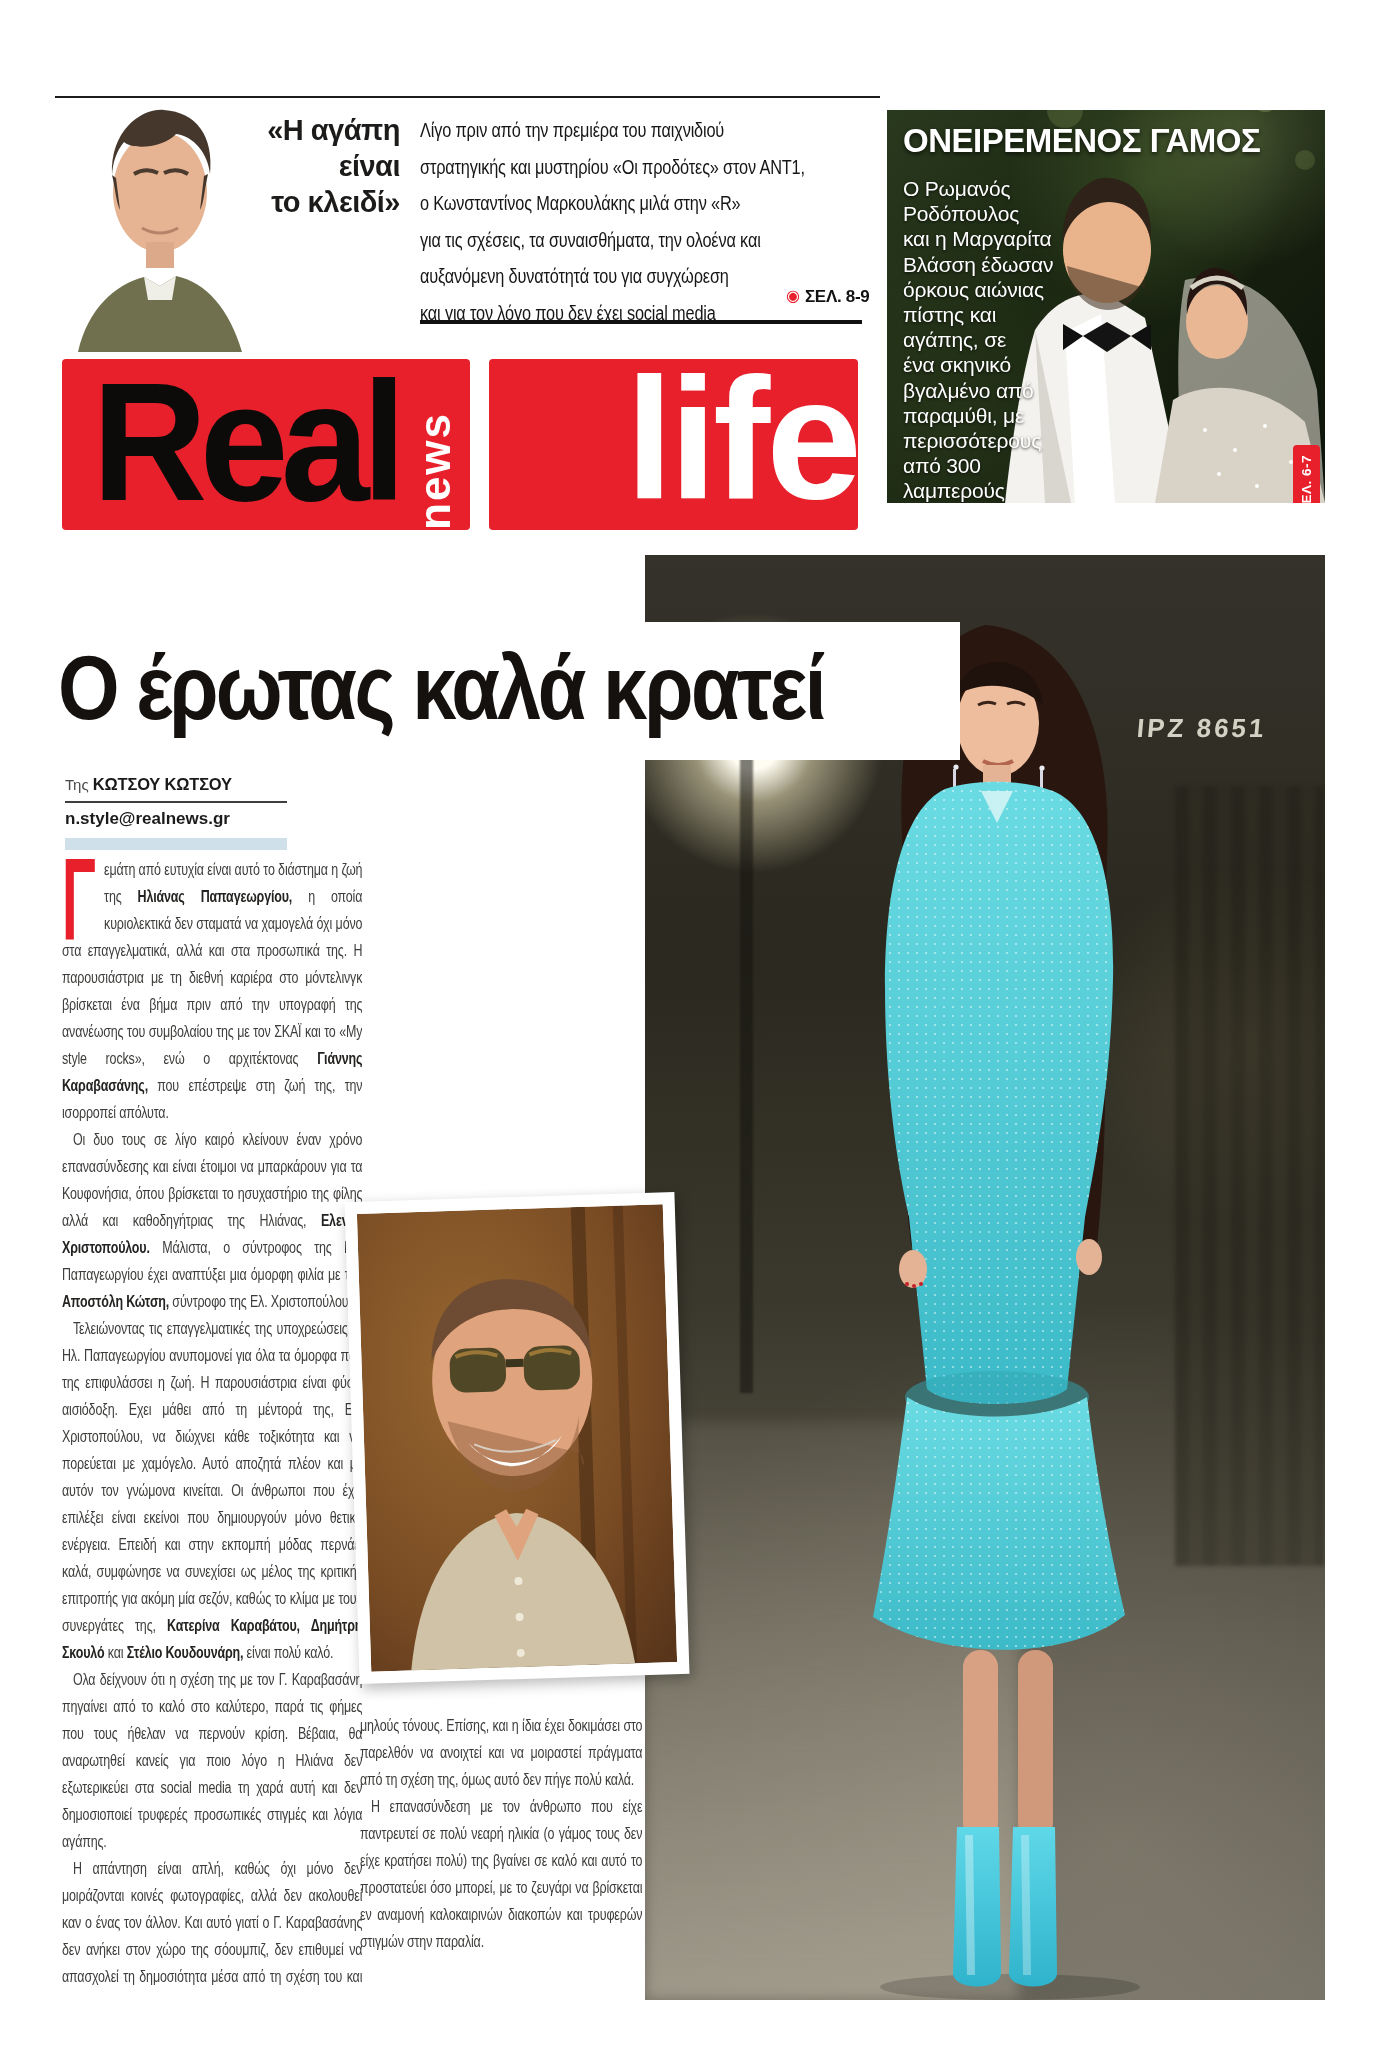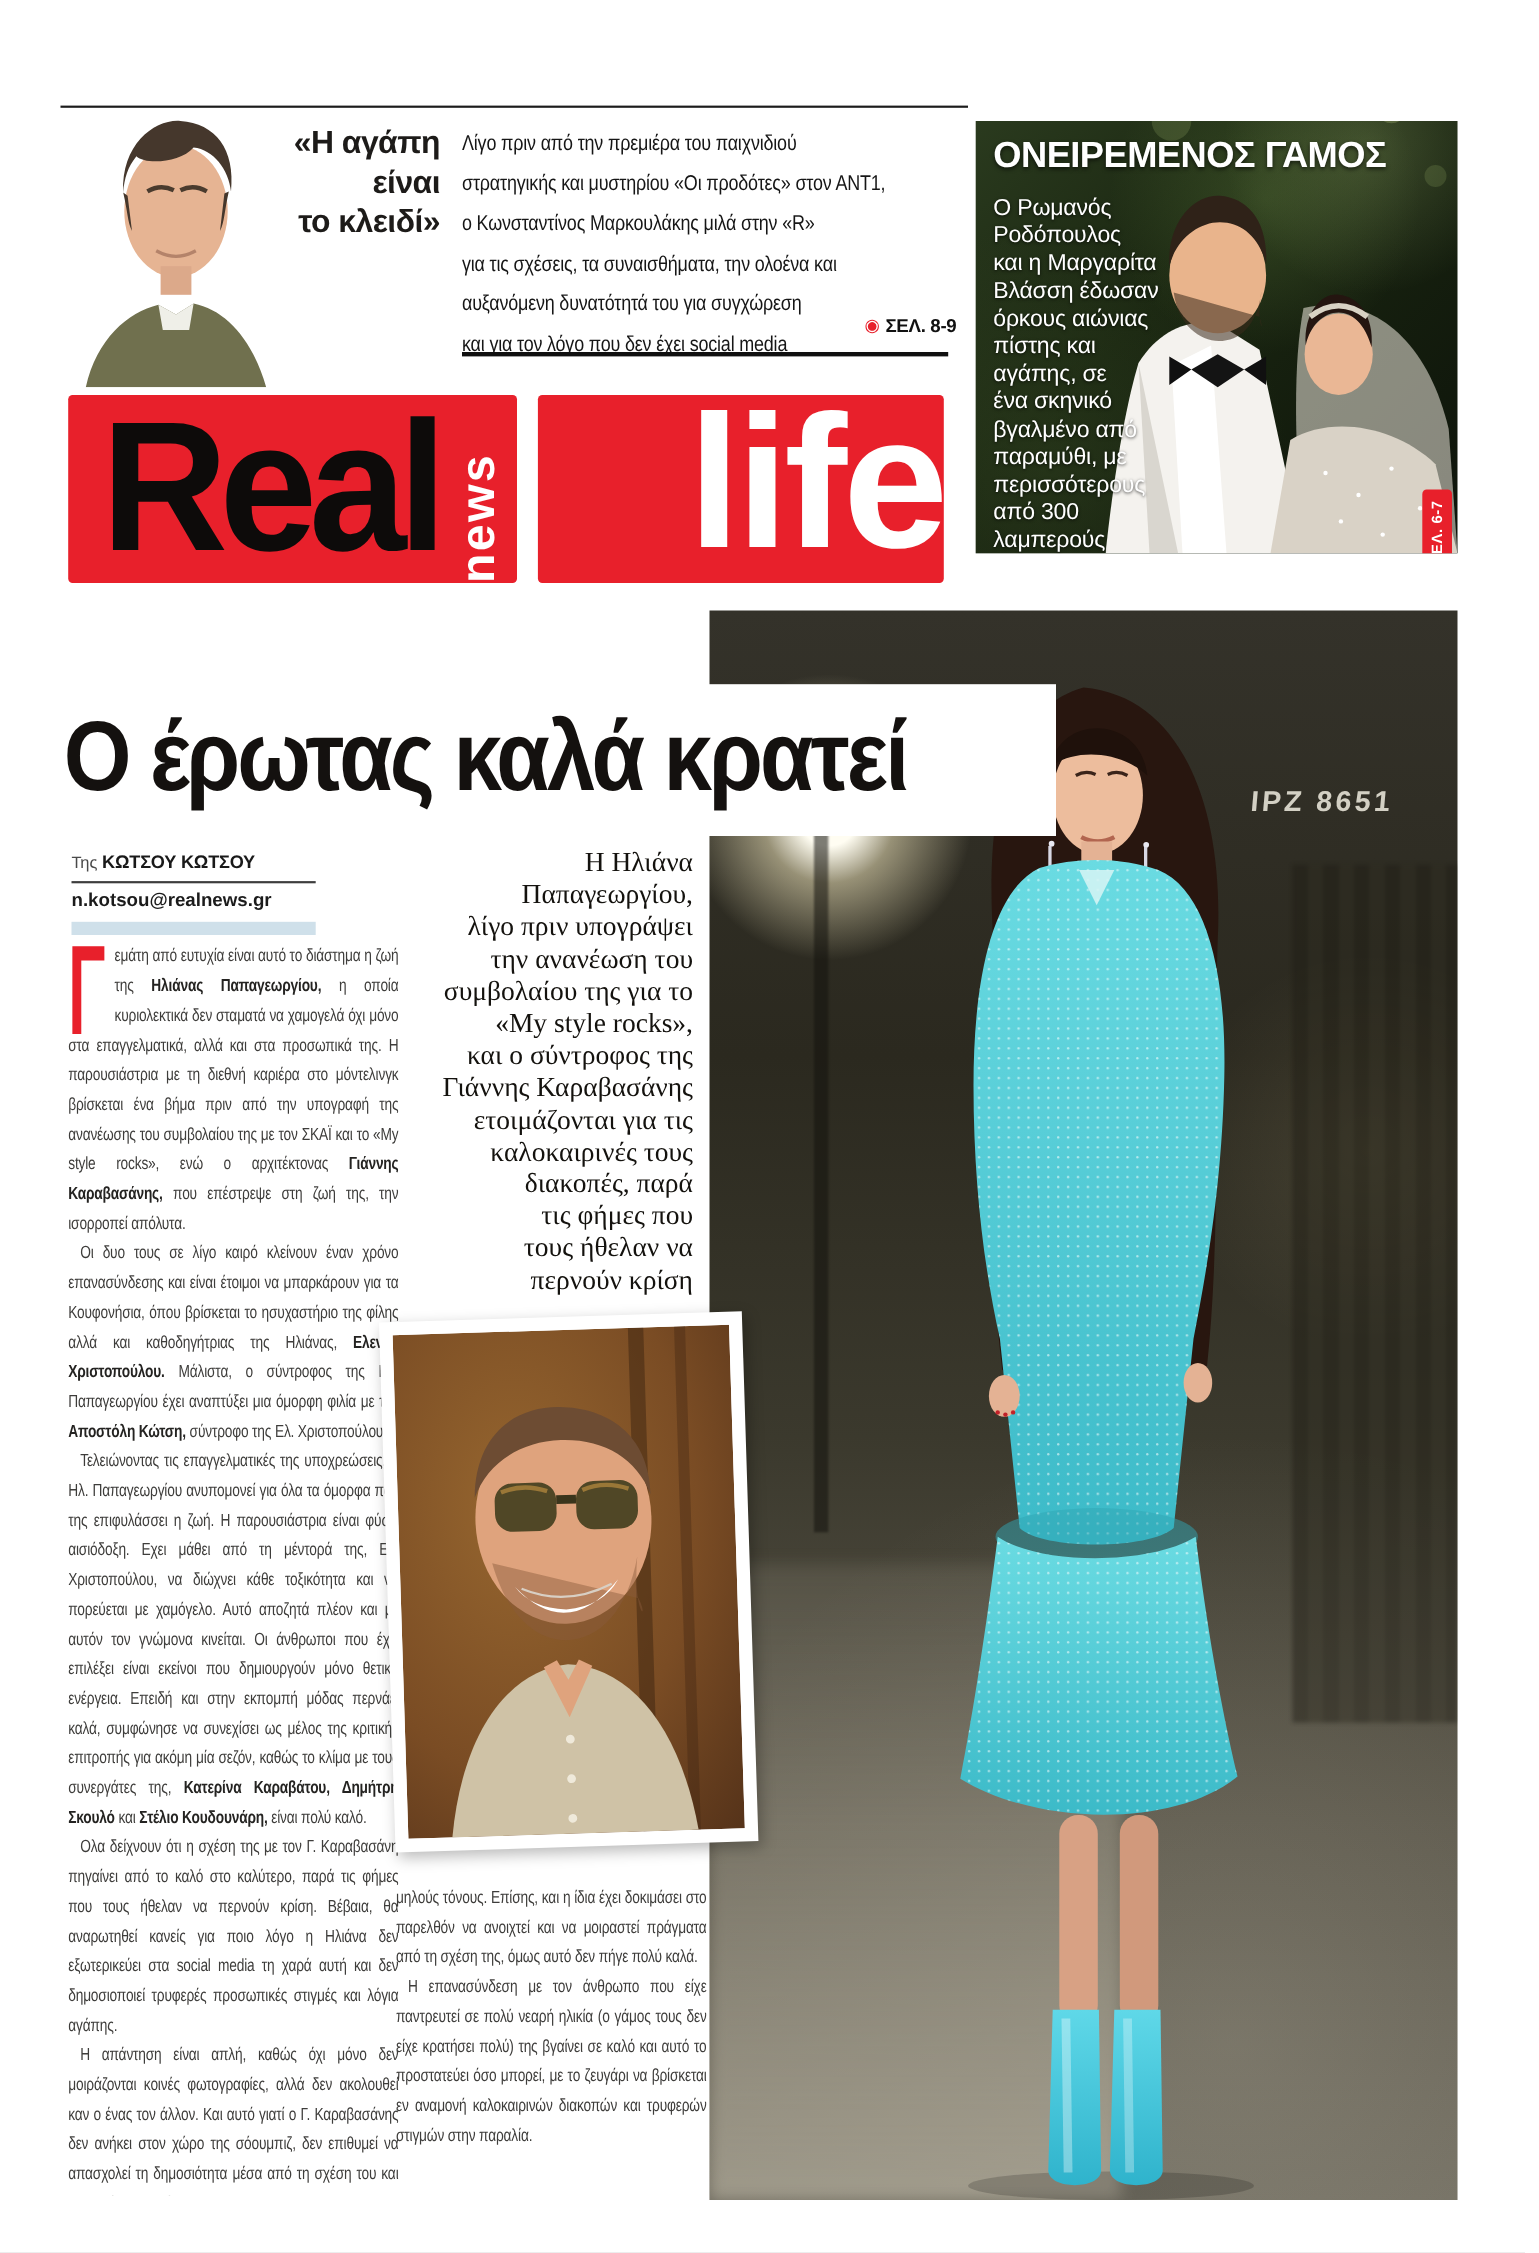--- a/index.html
+++ b/index.html
@@ -246,38 +246,24 @@
       <path d="M320,1280 L328,1280 L330,1420 L322,1420 Z" fill="#ffffff" opacity="0.35"></path>
       <path d="M376,1280 L384,1280 L386,1420 L378,1420 Z" fill="#ffffff" opacity="0.3"></path>
     </svg>
   </div>
 
   <div class="abs" id="headline-band"></div>
   <div class="abs" id="headline">Ο έρωτας καλά κρατεί</div>
 
   <div class="abs" id="byline">
     <div id="byline-top"><span>Της </span><b>ΚΩΤΣΟΥ ΚΩΤΣΟΥ</b></div>
-    <div id="byline-email">n.kotsou@realnews.gr</div>
+    <div id="byline-email">n.style@realnews.gr</div>
     <div id="byline-bar"></div>
   </div>
 
-  <div class="abs" id="lead">Η Ηλιάνα
-Παπαγεωργίου,
-λίγο πριν υπογράψει
-την ανανέωση του
-συμβολαίου της για το
-«My style rocks»,
-και ο σύντροφος της
-Γιάννης Καραβασάνης
-ετοιμάζονται για τις
-καλοκαιρινές τους
-διακοπές, παρά
-τις φήμες που
-τους ήθελαν να
-περνούν κρίση</div>
 
   <div class="abs bodycol" id="col1">
     <span id="dropcap">Γ</span>
     <div>
         <p>εμάτη από ευτυχία είναι αυτό το διάστημα η ζωή της <b>Ηλιάνας Παπαγεωργίου,</b> η οποία κυριολεκτικά δεν σταματά να χαμογελά όχι μόνο στα επαγγελματικά, αλλά και στα προσωπικά της. Η παρουσιάστρια με τη διεθνή καριέρα στο μόντελινγκ βρίσκεται ένα βήμα πριν από την υπογραφή της ανανέωσης του συμβολαίου της με τον ΣΚΑΪ και το «My style rocks», ενώ ο αρχιτέκτονας <b>Γιάννης Καραβασάνης,</b> που επέστρεψε στη ζωή της, την ισορροπεί απόλυτα.</p>
         <p>Οι δυο τους σε λίγο καιρό κλείνουν έναν χρόνο επανασύνδεσης και είναι έτοιμοι να μπαρκάρουν για τα Κουφονήσια, όπου βρίσκεται το ησυχαστήριο της φίλης αλλά και καθοδηγήτριας της Ηλιάνας, <b>Ελενας Χριστοπούλου.</b> Μάλιστα, ο σύντροφος της Ηλ. Παπαγεωργίου έχει αναπτύξει μια όμορφη φιλία με τον <b>Αποστόλη Κώτση,</b> σύντροφο της Ελ. Χριστοπούλου.</p>
         <p>Τελειώνοντας τις επαγγελματικές της υποχρεώσεις, η Ηλ. Παπαγεωργίου ανυπομονεί για όλα τα όμορφα που της επιφυλάσσει η ζωή. Η παρουσιάστρια είναι φύσει αισιόδοξη. Εχει μάθει από τη μέντορά της, Ελ. Χριστοπούλου, να διώχνει κάθε τοξικότητα και να πορεύεται με χαμόγελο. Αυτό αποζητά πλέον και με αυτόν τον γνώμονα κινείται. Οι άνθρωποι που έχει επιλέξει είναι εκείνοι που δημιουργούν μόνο θετική ενέργεια. Επειδή και στην εκπομπή μόδας περνάει καλά, συμφώνησε να συνεχίσει ως μέλος της κριτικής επιτροπής για ακόμη μία σεζόν, καθώς το κλίμα με τους συνεργάτες της, <b>Κατερίνα Καραβάτου, Δημήτρη Σκουλό</b> και <b>Στέλιο Κουδουνάρη,</b> είναι πολύ καλό.</p>
         <p>Ολα δείχνουν ότι η σχέση της με τον Γ. Καραβασάνη πηγαίνει από το καλό στο καλύτερο, παρά τις φήμες που τους ήθελαν να περνούν κρίση. Βέβαια, θα αναρωτηθεί κανείς για ποιο λόγο η Ηλιάνα δεν εξωτερικεύει στα social media τη χαρά αυτή και δεν δημοσιοποιεί τρυφερές προσωπικές στιγμές και λόγια αγάπης.</p>
         <p>Η απάντηση είναι απλή, καθώς όχι μόνο δεν μοιράζονται κοινές φωτογραφίες, αλλά δεν ακολουθεί καν ο ένας τον άλλον. Και αυτό γιατί ο Γ. Καραβασάνης δεν ανήκει στον χώρο της σόουμπιζ, δεν επιθυμεί να απασχολεί τη δημοσιότητα μέσα από τη σχέση του και προτιμά να κρατά χα-</p>
       </div>

